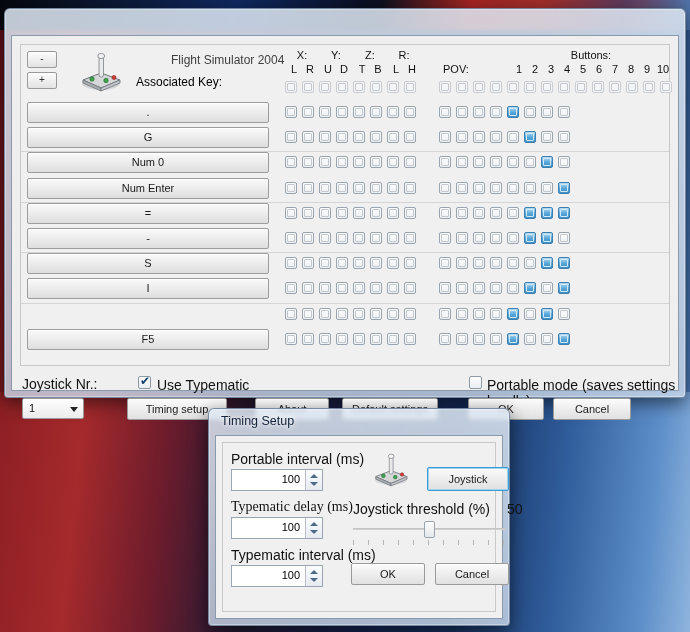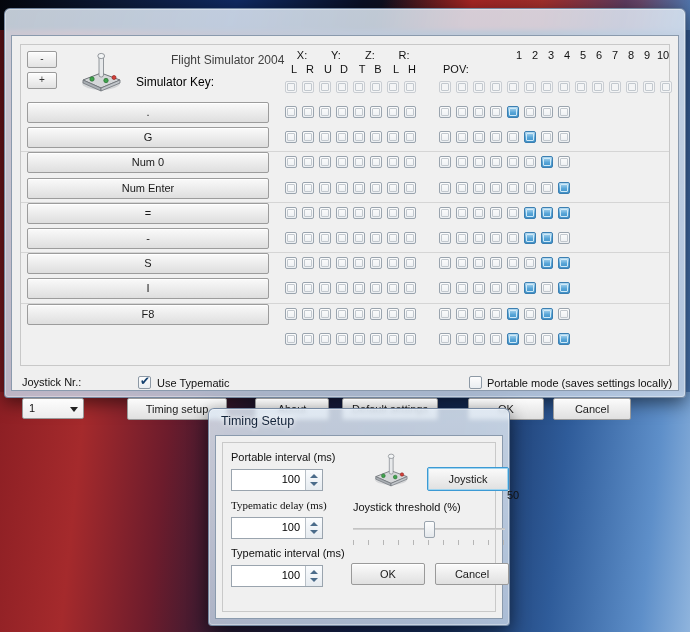--- a/index.html
+++ b/index.html
@@ -81,21 +81,21 @@
   .cb { position:absolute; width:12px; height:12px; border:1px solid #9aa4ae; border-radius:2px;
      background:linear-gradient(180deg,#fdfdfd,#eceff2); }
   .cb.disabled { border-color:#c9cdd2; background:#f4f5f6; }
   .cb.inner::after { content:""; position:absolute; left:1px; top:1px; right:1px; bottom:1px;
      border:1px solid #c2c8ce; border-radius:1px; }
   .cb.checked { border-color:#3c7fb1;
      background:linear-gradient(180deg,#b8dcf2,#58a6d8 55%,#3f8fc6); }
   .cb.checked::after { border-color:#cfe9f7; }
 
   
-  .lbl { position:absolute; font-size:11px; color:#111; }
+  .lbl { position:absolute; font-size:14px; color:#111; }
   .winbtn { position:absolute; height:22px; border:1px solid #9a9a9a; border-radius:2px;
     background:linear-gradient(180deg,#fbfbfb,#e0e0e0); box-shadow:0 1px 0 #fff inset;
     font-size:11px; color:#1a1a1a; text-align:center; line-height:20px; cursor:default; }
   .winbtn.focus { border:1px solid #3c9ad4; box-shadow:0 0 0 1px #9fd4ef inset,0 1px 0 #fff inset; }
 
   .combo { position:absolute; height:21px; border:1px solid #9a9a9a; border-radius:2px;
     background:linear-gradient(180deg,#fdfdfd,#ececec); font-size:11px; color:#111; }
   .combo .cval { position:absolute; left:6px; top:3px; }
   .combo .arr { position:absolute; right:5px; top:8px; width:0;height:0;
     border-left:4px solid transparent;border-right:4px solid transparent;border-top:5px solid #222; }
@@ -161,21 +161,21 @@
         <path d="M8 30 L8 33 L26 41 L26 38 Z" fill="#a9aeb3" stroke="#6f7479" stroke-width=".8"></path>
         <path d="M45 30 L45 33 L26 41 L26 38 Z" fill="#c2c6ca" stroke="#6f7479" stroke-width=".8"></path>
         <rect x="24" y="6" width="4.5" height="21" rx="2" fill="#e7e9eb" stroke="#7b8086" stroke-width=".8"></rect>
         <ellipse cx="26.2" cy="6" rx="3.4" ry="2.6" fill="#f2f4f5" stroke="#7b8086" stroke-width=".8"></ellipse>
         <circle cx="17" cy="29" r="2.2" fill="#3fa34d" stroke="#27702f" stroke-width=".7"></circle>
         <circle cx="31" cy="30.5" r="2.2" fill="#3fa34d" stroke="#27702f" stroke-width=".7"></circle>
         <circle cx="39" cy="27.5" r="2" fill="#d6403a" stroke="#8e2420" stroke-width=".7"></circle>
       </svg>
 
       <div class="hdr-title">Flight Simulator 2004</div>
-      <div class="hdr-sub">Simulator Key:</div>
+      <div class="hdr-sub">Associated Key:</div>
 
       <div id="col-headers">
           <div class="colgroup" style="left: 260px; width: 42px;">
             <span class="gname">X:</span>
             <span class="subs"><span class="sublbl">L</span><span class="sublbl">R</span></span>
           </div>
           <div class="colgroup" style="left: 294px; width: 42px;">
             <span class="gname">Y:</span>
             <span class="subs"><span class="sublbl">U</span><span class="sublbl">D</span></span>
           </div>
@@ -184,20 +184,21 @@
             <span class="subs"><span class="sublbl">T</span><span class="sublbl">B</span></span>
           </div>
           <div class="colgroup" style="left: 362px; width: 42px;">
             <span class="gname">R:</span>
             <span class="subs"><span class="sublbl">L</span><span class="sublbl">H</span></span>
           </div>
           <div class="colgroup" style="left: 412px; top: 18px; width: 70px; text-align: left; padding-left: 10px;">
             <span class="gname">POV:</span>
           </div>
           <div class="colgroup" style="left: 482px; top: 4px; width: 176px;">
+            <span class="gname">Buttons:</span>
             <span class="subs"><span class="btnnum">1</span><span class="btnnum">2</span><span class="btnnum">3</span><span class="btnnum">4</span><span class="btnnum">5</span><span class="btnnum">6</span><span class="btnnum">7</span><span class="btnnum">8</span><span class="btnnum">9</span><span class="btnnum">10</span></span>
           </div>
           <div class="cb inner disabled" style="left: 264px; top: 36px;"></div>
           <div class="cb inner disabled" style="left: 281px; top: 36px;"></div>
           <div class="cb inner disabled" style="left: 298px; top: 36px;"></div>
           <div class="cb inner disabled" style="left: 315px; top: 36px;"></div>
           <div class="cb inner disabled" style="left: 332px; top: 36px;"></div>
           <div class="cb inner disabled" style="left: 349px; top: 36px;"></div>
           <div class="cb inner disabled" style="left: 366px; top: 36px;"></div>
           <div class="cb inner disabled" style="left: 383px; top: 36px;"></div>
@@ -368,39 +369,39 @@
             <div class="cb inner " style="left: 429px; top: 4px;"></div>
             <div class="cb inner " style="left: 446px; top: 4px;"></div>
             <div class="cb inner " style="left: 463px; top: 4px;"></div>
             <div class="cb inner " style="left: 480px; top: 4px;"></div>
             <div class="cb inner checked" style="left: 497px; top: 4px;"></div>
             <div class="cb inner " style="left: 514px; top: 4px;"></div>
             <div class="cb inner checked" style="left: 531px; top: 4px;"></div>
           </div>
           <div class="rowsep" style="top: 257.6px;"></div>
           <div class="keyrow" style="top: 258.6px;">
-            <div class="keybtn">F8</div>
             <div class="cb inner " style="left: 258px; top: 4px;"></div>
             <div class="cb inner " style="left: 275px; top: 4px;"></div>
             <div class="cb inner " style="left: 292px; top: 4px;"></div>
             <div class="cb inner " style="left: 309px; top: 4px;"></div>
             <div class="cb inner " style="left: 326px; top: 4px;"></div>
             <div class="cb inner " style="left: 343px; top: 4px;"></div>
             <div class="cb inner " style="left: 360px; top: 4px;"></div>
             <div class="cb inner " style="left: 377px; top: 4px;"></div>
             <div class="cb inner " style="left: 412px; top: 4px;"></div>
             <div class="cb inner " style="left: 429px; top: 4px;"></div>
             <div class="cb inner " style="left: 446px; top: 4px;"></div>
             <div class="cb inner " style="left: 463px; top: 4px;"></div>
             <div class="cb inner checked" style="left: 480px; top: 4px;"></div>
             <div class="cb inner " style="left: 497px; top: 4px;"></div>
             <div class="cb inner checked" style="left: 514px; top: 4px;"></div>
             <div class="cb inner " style="left: 531px; top: 4px;"></div>
           </div>
           <div class="keyrow" style="top: 283.8px;">
+            <div class="keybtn">F5</div>
             <div class="cb inner " style="left: 258px; top: 4px;"></div>
             <div class="cb inner " style="left: 275px; top: 4px;"></div>
             <div class="cb inner " style="left: 292px; top: 4px;"></div>
             <div class="cb inner " style="left: 309px; top: 4px;"></div>
             <div class="cb inner " style="left: 326px; top: 4px;"></div>
             <div class="cb inner " style="left: 343px; top: 4px;"></div>
             <div class="cb inner " style="left: 360px; top: 4px;"></div>
             <div class="cb inner " style="left: 377px; top: 4px;"></div>
             <div class="cb inner " style="left: 412px; top: 4px;"></div>
             <div class="cb inner " style="left: 429px; top: 4px;"></div>
@@ -477,21 +478,21 @@
         <rect x="24" y="6" width="4.5" height="21" rx="2" fill="#e7e9eb" stroke="#7b8086" stroke-width=".8"></rect>
         <ellipse cx="26.2" cy="6" rx="3.4" ry="2.6" fill="#f2f4f5" stroke="#7b8086" stroke-width=".8"></ellipse>
         <circle cx="17" cy="29" r="2.2" fill="#3fa34d" stroke="#27702f" stroke-width=".7"></circle>
         <circle cx="31" cy="30.5" r="2.2" fill="#3fa34d" stroke="#27702f" stroke-width=".7"></circle>
         <circle cx="39" cy="27.5" r="2" fill="#d6403a" stroke="#8e2420" stroke-width=".7"></circle>
       </svg>
 
       <div class="winbtn focus" style="left:204px; top:24px; width:82px; height:24px; line-height:22px;">Joystick</div>
 
       <div class="lbl" style="left:130px; top:58px;">Joystick threshold (%)</div>
-      <div class="lbl" style="left:248px; top:46px;padding-left:36px;">50</div>
+      <div class="lbl" style="left:248px; top:58px;padding-left:36px;">50</div>
 
       <div class="slider" id="threshold-slider" style="left:130px; top:78px; width:152px; height:26px;">
         <div class="strack"></div>
         <div class="sthumb" id="slider-thumb" style="left: 70.5px;"></div>
         <div class="sticks" id="slider-ticks">
             <i class="stick" style="left: 0px;"></i>
             <i class="stick" style="left: 15px;"></i>
             <i class="stick" style="left: 30px;"></i>
             <i class="stick" style="left: 45px;"></i>
             <i class="stick" style="left: 60px;"></i>

